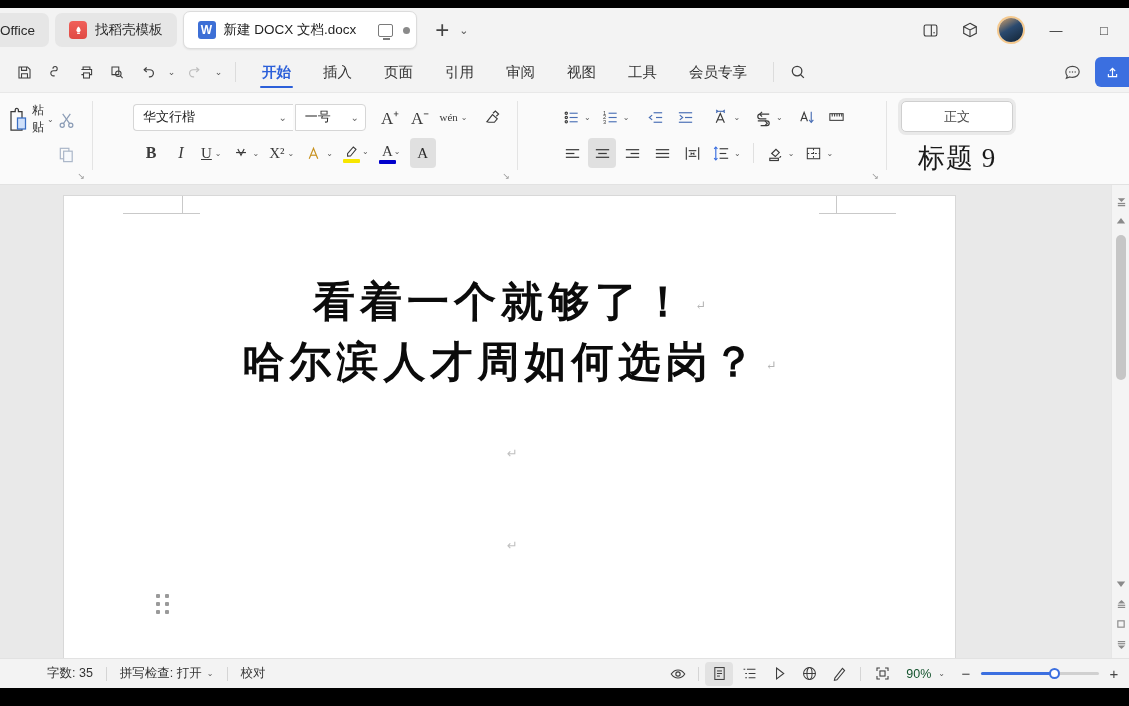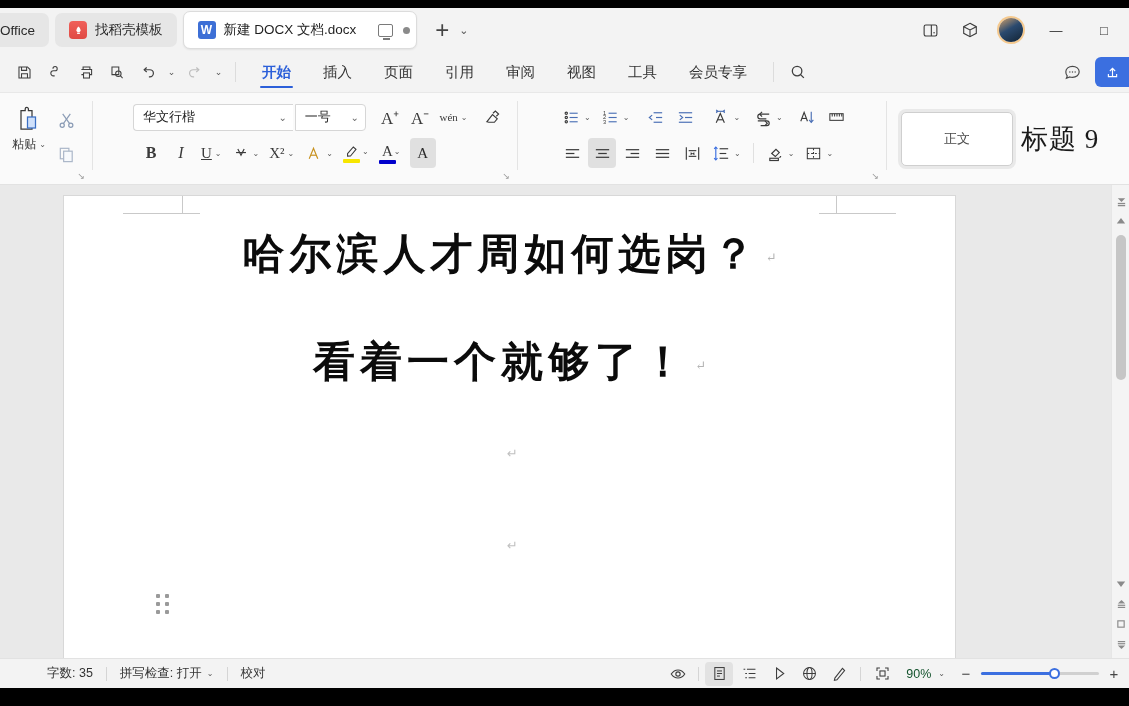--- a/index.html
+++ b/index.html
@@ -96,21 +96,21 @@
   .gsep { width: 1px; background: #e4e4e4; margin: 8px 4px 14px 4px; }
   .corner { position: absolute; right: 3px; bottom: 3px; font-size: 9px; color: #9a9a9a; }
 
   .btn { height: 30px; min-width: 28px; padding: 0 4px; border-radius: 4px;
          display: flex; align-items: center; justify-content: center;
          color: #3a3a3a; gap: 2px; }
   .btn.on { background: #e0e0e0; }
   .caret { font-size: 8px; color: #5a5a5a; padding-left: 1px; }
 
   
-  .paste-col { display: flex; flex-direction: column; align-items: center; width: 46px; }
+  .paste-col { display: flex; flex-direction: row; align-items: center; width: 46px; }
   .paste-ico { height: 34px; display: flex; align-items: flex-end; }
   .paste-lbl { font-size: 12px; color: #333; display: flex; align-items: center; gap: 2px; margin-top: 1px; }
 
   
   .combo {
     height: 27px; border: 1px solid #d6d6d6; background: #fff; border-radius: 4px;
     display: flex; align-items: center; justify-content: space-between;
     padding: 0 6px 0 9px; font-size: 13px; color: #222;
   }
   .combo.fname { width: 165px; border-radius: 4px 0 0 4px; border-right: none; }
@@ -118,20 +118,21 @@
   .combo .cv { white-space: nowrap; overflow: hidden; }
   .combo .cc { font-size: 10px; color: #6a6a6a; }
 
   .bold-b { font-family: "Liberation Serif", serif; font-weight: 700; font-size: 16px; }
   .ital-i { font-family: "Liberation Serif", serif; font-style: italic; font-size: 16px; }
 
   
   .styles {
     display: flex; align-items: center; gap: 8px; padding: 8px 0 8px 10px;
     background: #fafafa;
+    flex-direction: column;
   }
   .style-card {
     width: 112px; height: 54px; background: #fff; border: 1px solid #cfcfcf;
     border-radius: 5px; display: flex; align-items: center; justify-content: center;
     box-shadow: 0 0 0 3px #e9e9e9;
   }
   .style-card .t { font-size: 13px; color: #4a4a4a; }
   .style-h1 { font-size: 27px; color: #1a1a1a; white-space: nowrap; letter-spacing: 1px;
               font-family: "Liberation Serif", "DejaVu Serif", serif; font-weight: 500; }
 
@@ -607,25 +608,25 @@
       <div class="style-h1">标题 9</div>
     </div>
   </div>
 
   <div class="docarea">
     <div class="page">
       <div class="marginmark mm-l"></div>
       <div class="marginmark mm-r"></div>
 
       <div style="padding:26px 120px 0 120px">
+        <div class="doc-line" style="margin-top:52px">
+          <span>看着一个就够了！</span><span class="pmark">↵</span>
+        </div>
         <div class="doc-line" style="margin-top:4px">
           <span>哈尔滨人才周如何选岗？</span><span class="pmark">↵</span>
-        </div>
-        <div class="doc-line" style="margin-top:52px">
-          <span>看着一个就够了！</span><span class="pmark">↵</span>
         </div>
         <div class="blank-line" style="margin-top:56px">
           <span class="pmark">↵</span>
         </div>
         <div class="blank-line" style="margin-top:50px">
           <span class="pmark">↵</span>
         </div>
       </div>
 
       <div class="drag-handle">

